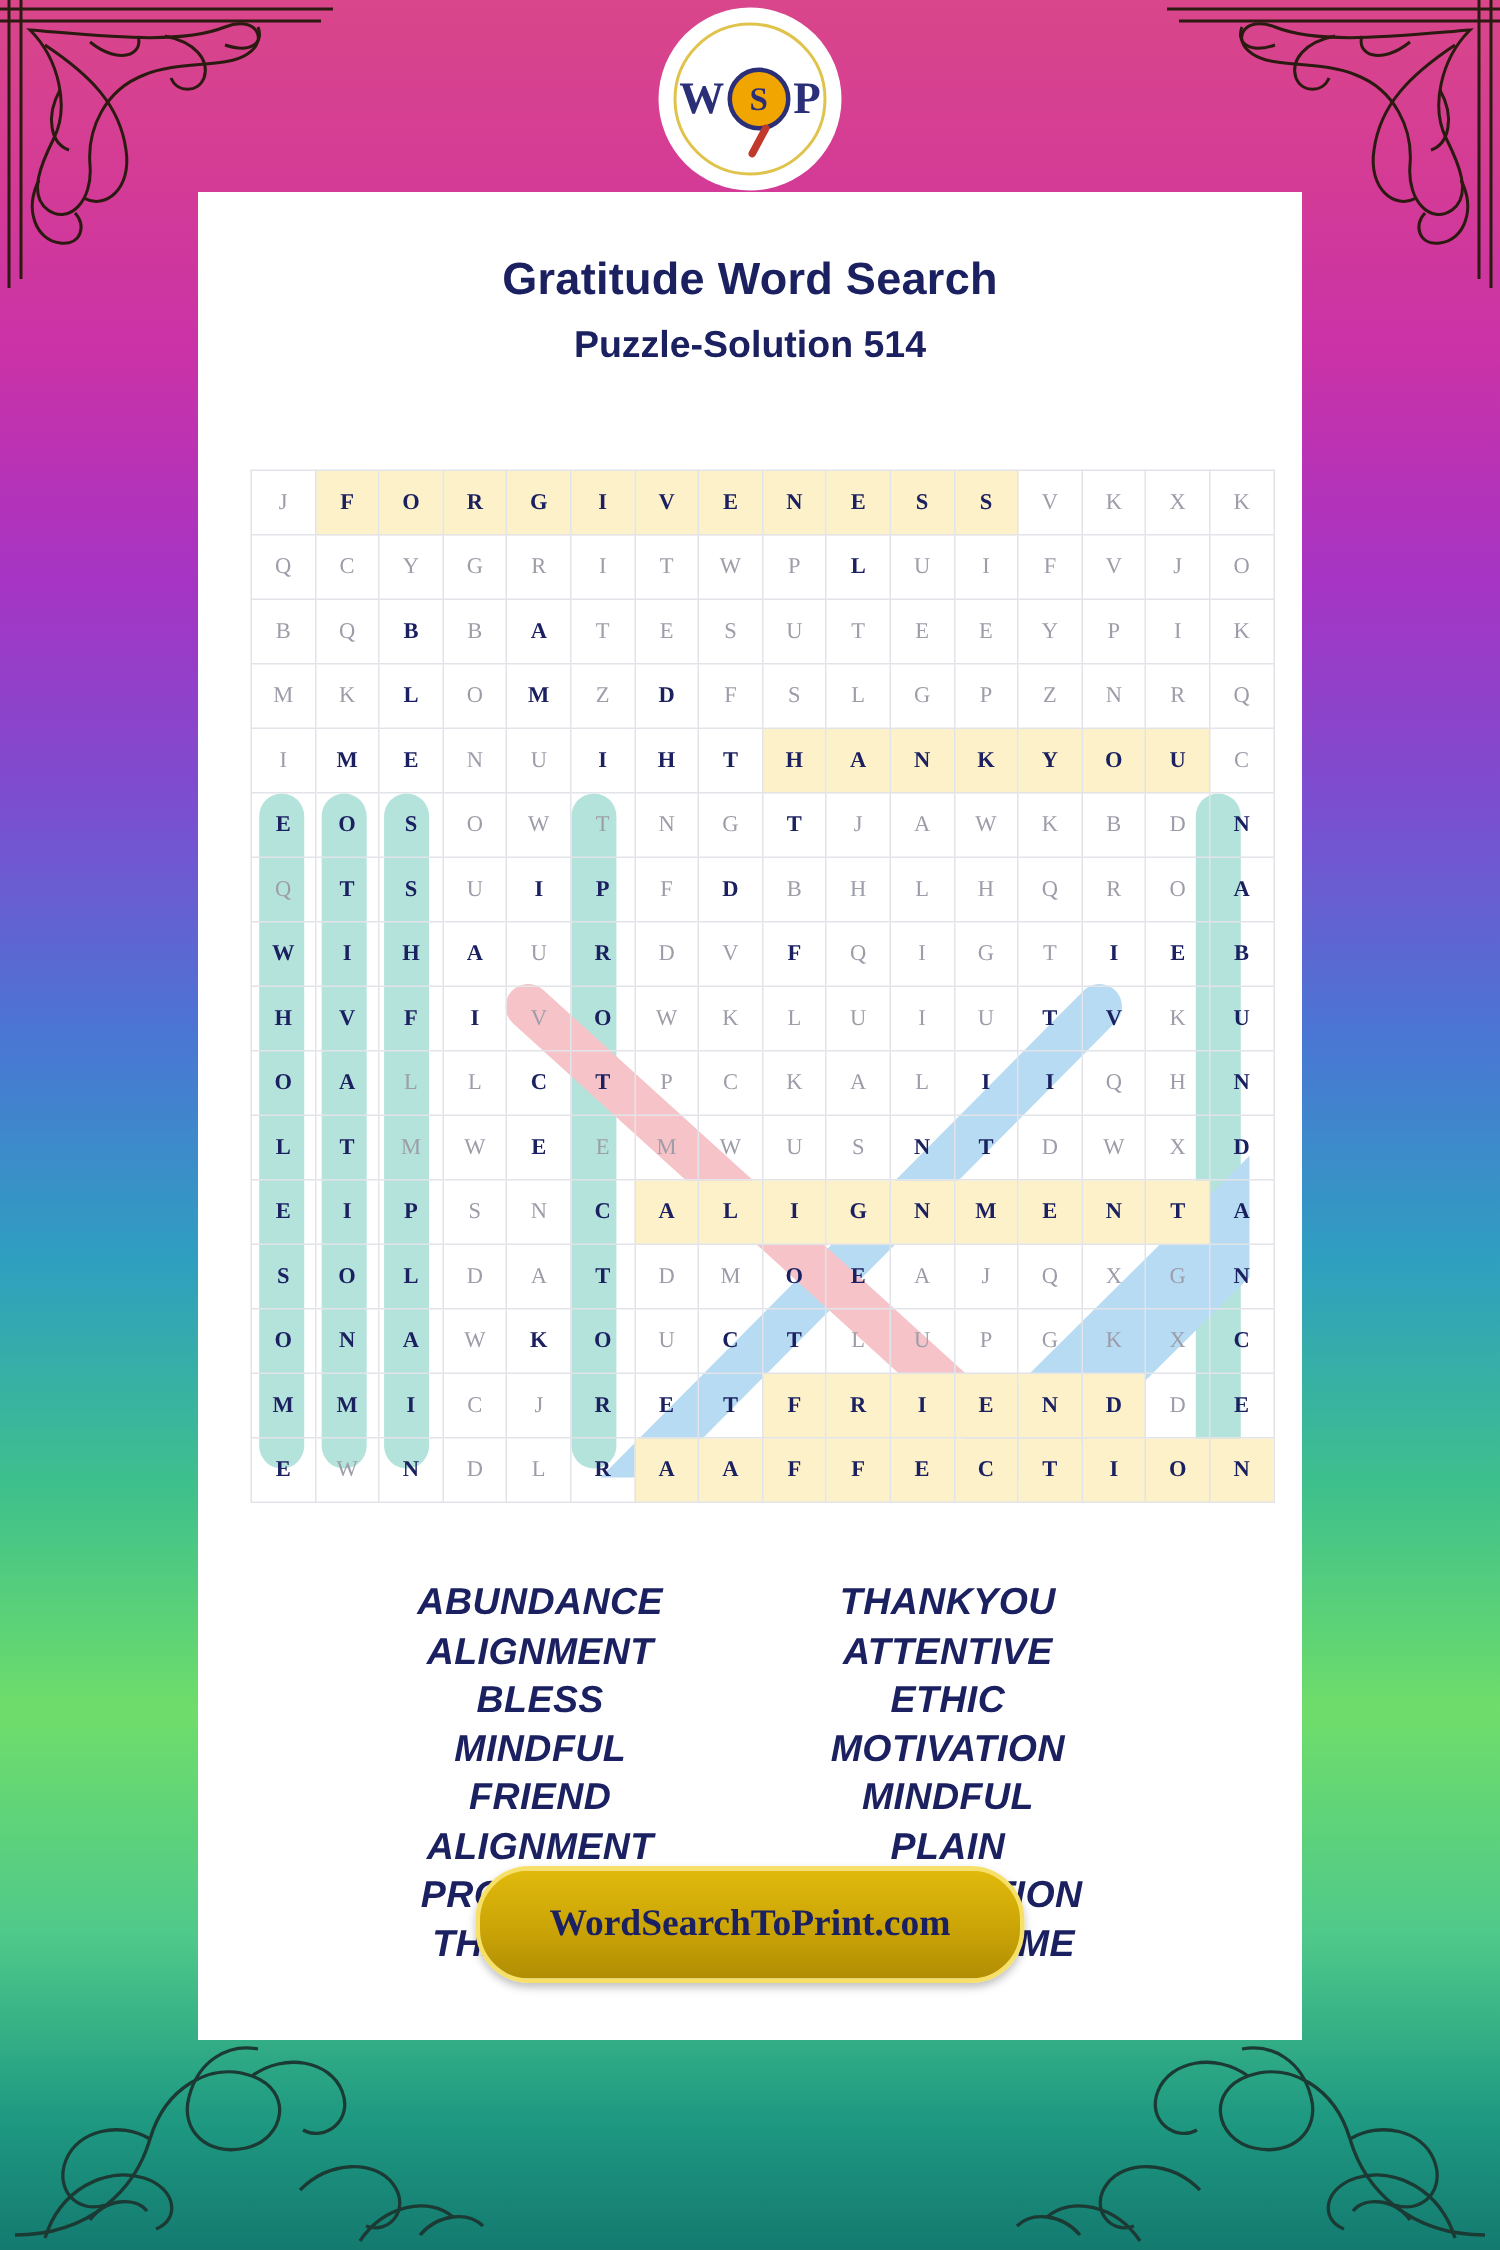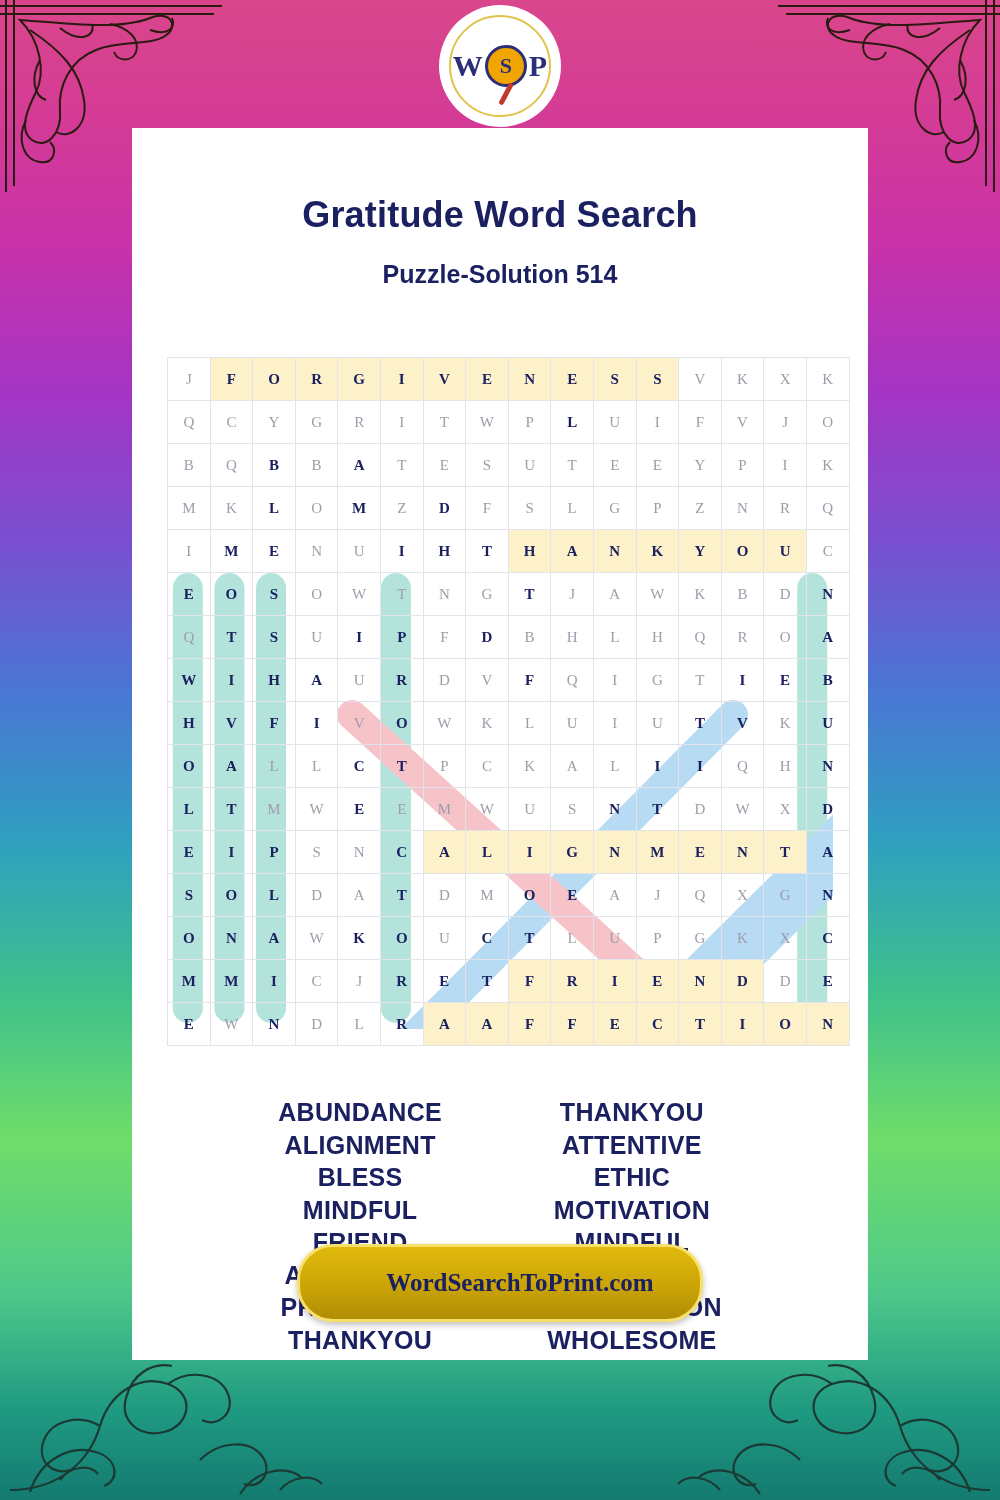--- a/index.html
+++ b/index.html
@@ -115,32 +115,32 @@
   #card {
     position: absolute;
     left: 132px;
     top: 128px;
     width: 736px;
     height: 1232px;
     background: #ffffff;
   }
   #title {
     text-align: center;
-    font-size: 36px;
+    font-size: 30px;
     font-weight: bold;
     color: #1b2060;
-    margin-top: 66px;
+    margin-top: 42px;
     letter-spacing: .2px;
   }
   #subtitle {
     text-align: center;
     font-size: 25px;
     font-weight: bold;
     color: #1b2060;
-    margin-top: 24px;
+    margin-top: 12px;
   }
 
   
   #grid-wrap {
     position: relative;
     margin: 68px auto 0;
     width: 666px;
   }
   table#grid {
     border-collapse: collapse;
@@ -179,20 +179,21 @@
     z-index: 1;
     pointer-events: none;
   }
 
   
   #wordlists {
     display: flex;
     justify-content: center;
     margin-top: 50px;
     gap: 100px;
+    font-style: italic;
   }
   .wl {
     text-align: center;
   }
   .wl div {
     font-size: 25px;
     font-weight: bold;
     color: #1b2060;
     line-height: 32.5px;
     letter-spacing: .3px;
@@ -206,21 +207,20 @@
     bottom: 38px;
     width: 360px;
     height: 72px;
     border-radius: 36px;
     background: linear-gradient(180deg, #e0b90c 0%, #caa406 55%, #b08d04 100%);
     border: 3px solid #f7e06a;
     display: flex;
     align-items: center;
     justify-content: center;
     box-shadow: 0 3px 6px rgba(0,0,0,.25);
-    padding-left: 40px;
   }
   #footer-btn span {
     font-size: 25px;
     font-weight: bold;
     color: #1b2060;
     font-family: "Liberation Serif", serif;
   }
 </style>
 </head>
 <body>

